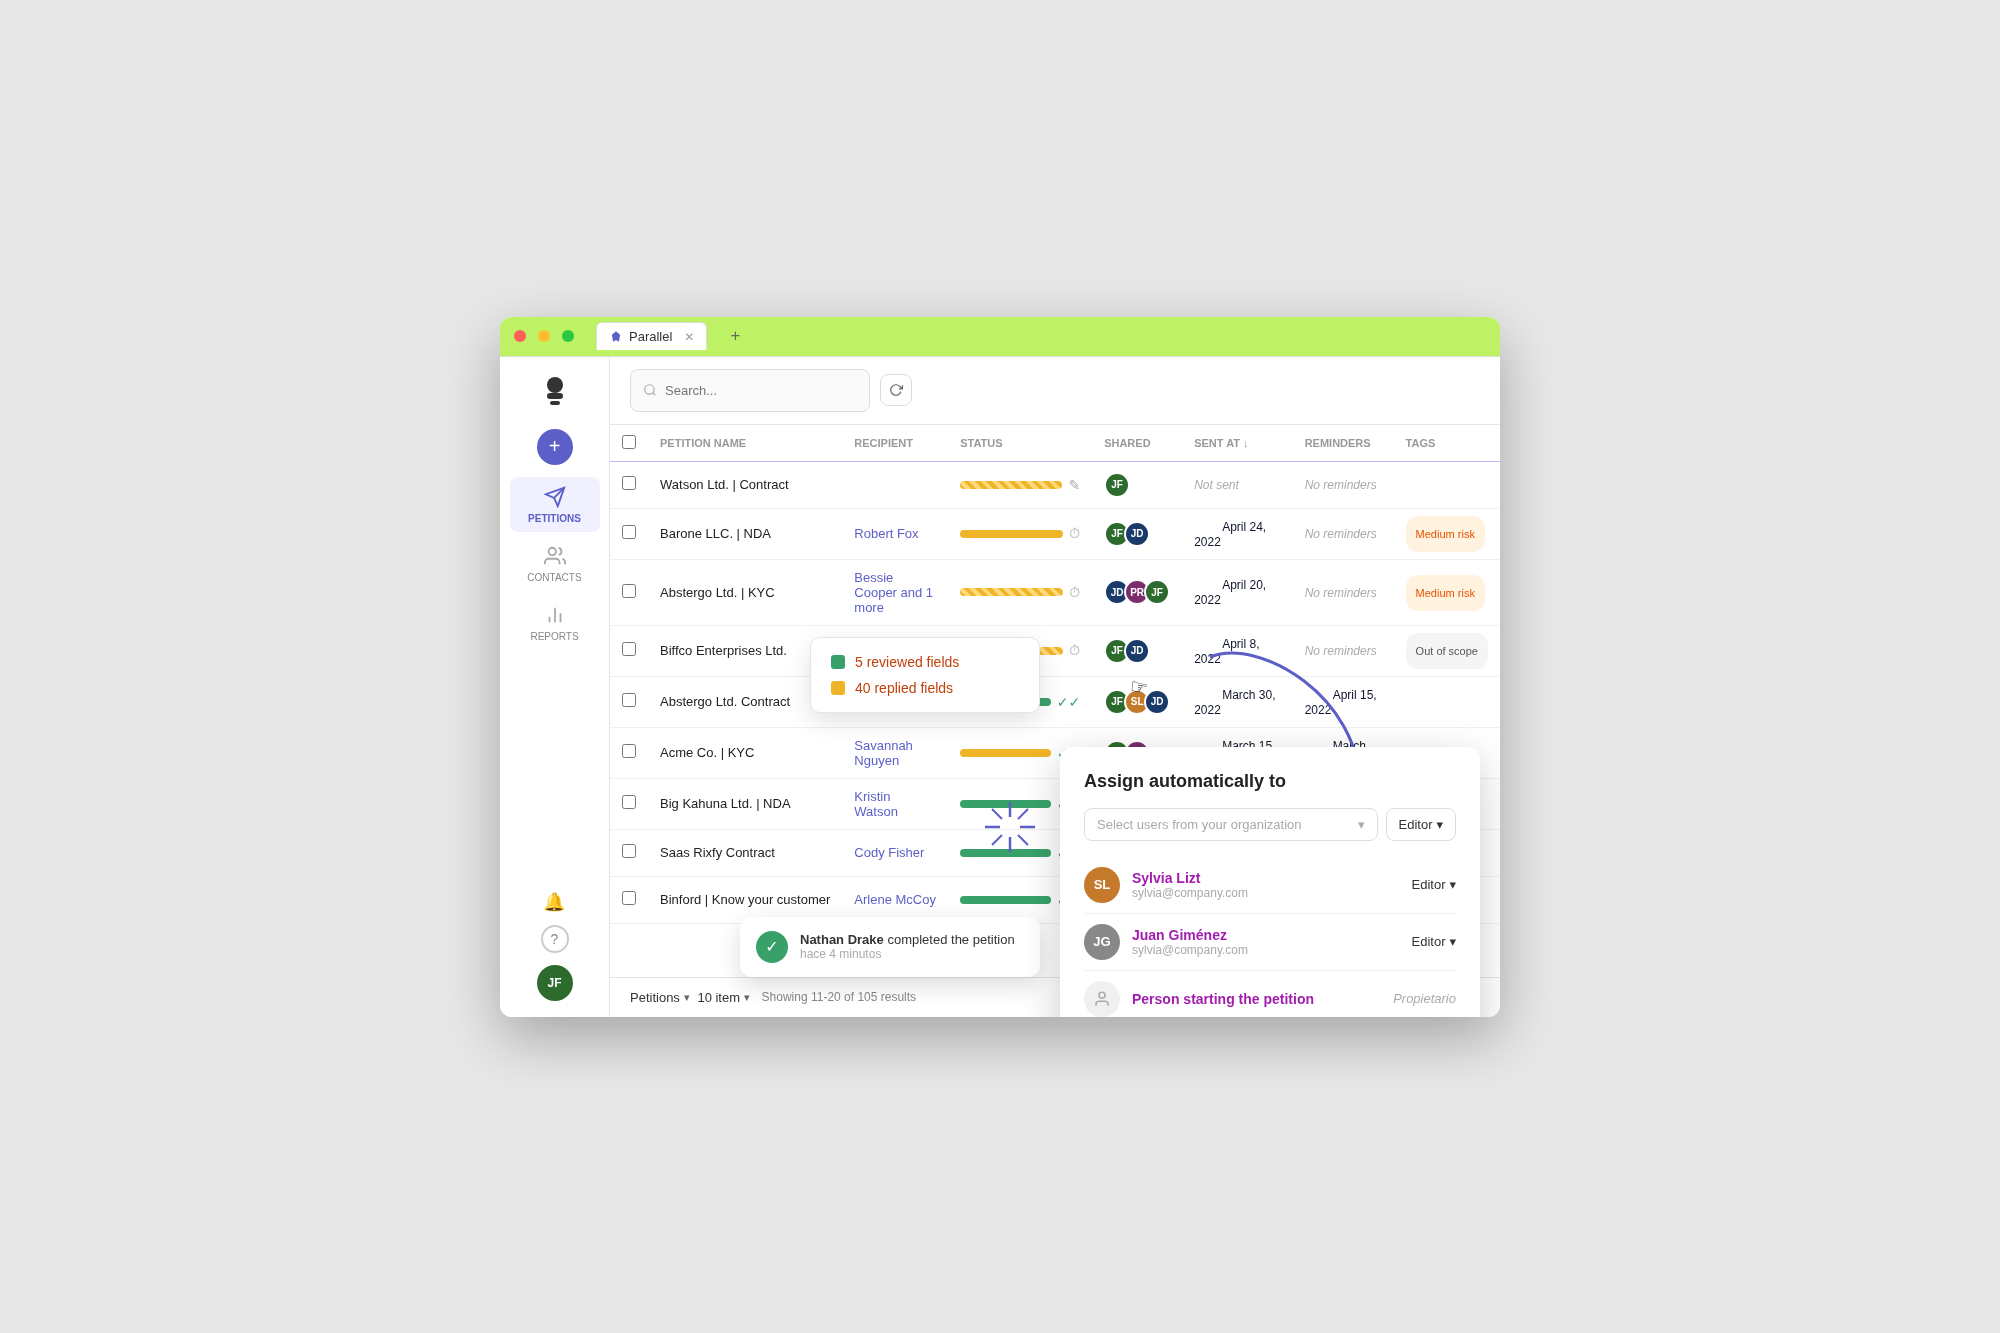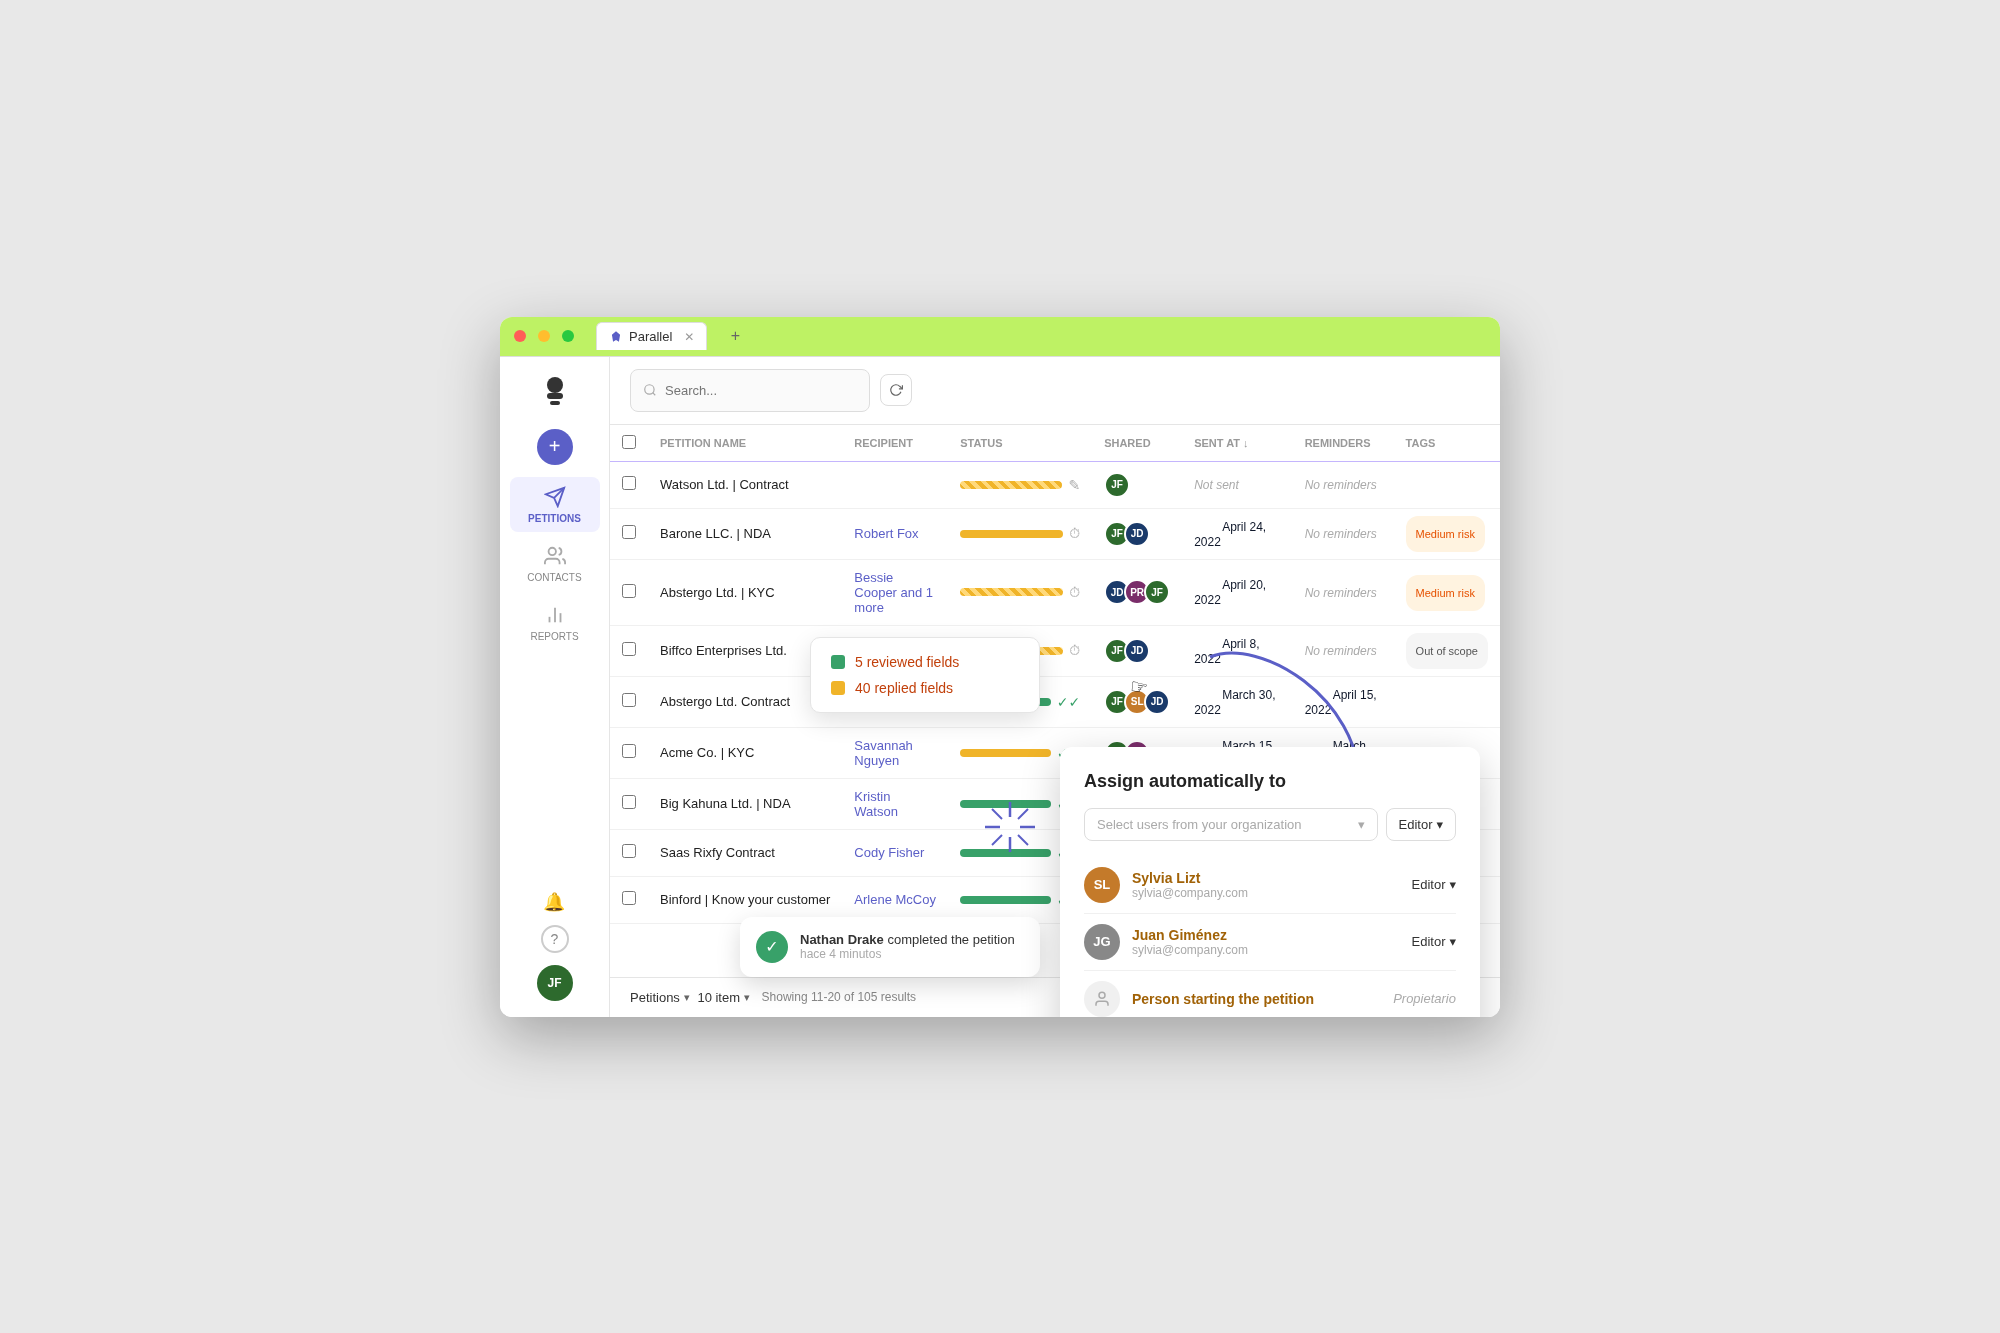--- a/index.html
+++ b/index.html
@@ -86,21 +86,21 @@
     .tooltip-dot.yellow { background: #f0b429; }
     .assign-modal { position: absolute; right: 20px; top: 390px; width: 420px; background: white; border-radius: 12px; box-shadow: 0 12px 40px rgba(0,0,0,0.2); padding: 24px; z-index: 30; }
     .assign-title { font-size: 18px; font-weight: 700; color: #222; margin-bottom: 16px; }
     .assign-select-row { display: flex; gap: 8px; margin-bottom: 16px; }
     .assign-select { flex: 1; border: 1px solid #ddd; border-radius: 8px; padding: 8px 12px; font-size: 13px; color: #aaa; display: flex; align-items: center; justify-content: space-between; }
     .role-select { border: 1px solid #ddd; border-radius: 8px; padding: 8px 12px; font-size: 13px; color: #333; display: flex; align-items: center; gap: 4px; }
     .assign-user-row { display: flex; align-items: center; padding: 10px 0; border-bottom: 1px solid #f0f0f0; }
     .assign-user-row:last-of-type { border-bottom: none; }
     .assign-avatar { width: 36px; height: 36px; border-radius: 50%; background: #ccc; margin-right: 12px; overflow: hidden; display: flex; align-items: center; justify-content: center; font-size: 14px; }
     .assign-user-info { flex: 1; }
-    .assign-user-name { font-size: 14px; font-weight: 600; color: #a16207; }
+    .assign-user-name { font-size: 14px; font-weight: 600; color: #a21caf; }
     .assign-user-email { font-size: 12px; color: #aaa; }
     .assign-role { font-size: 13px; color: #333; display: flex; align-items: center; gap: 4px; }
     .assign-role-italic { font-size: 13px; color: #aaa; font-style: italic; }
     .assign-person-icon { width: 36px; height: 36px; border-radius: 50%; background: #f0f0f0; display: flex; align-items: center; justify-content: center; margin-right: 12px; }
 
     
     .notification { position: absolute; bottom: 40px; left: 130px; background: white; border-radius: 12px; box-shadow: 0 8px 24px rgba(0,0,0,0.15); padding: 14px 16px; display: flex; align-items: center; gap: 12px; z-index: 25; width: 300px; }
     .notif-check { width: 32px; height: 32px; border-radius: 50%; background: #38a169; display: flex; align-items: center; justify-content: center; color: white; font-size: 16px; flex-shrink: 0; }
     .notif-text { font-size: 13px; color: #333; }
     .notif-text strong { font-weight: 700; }

